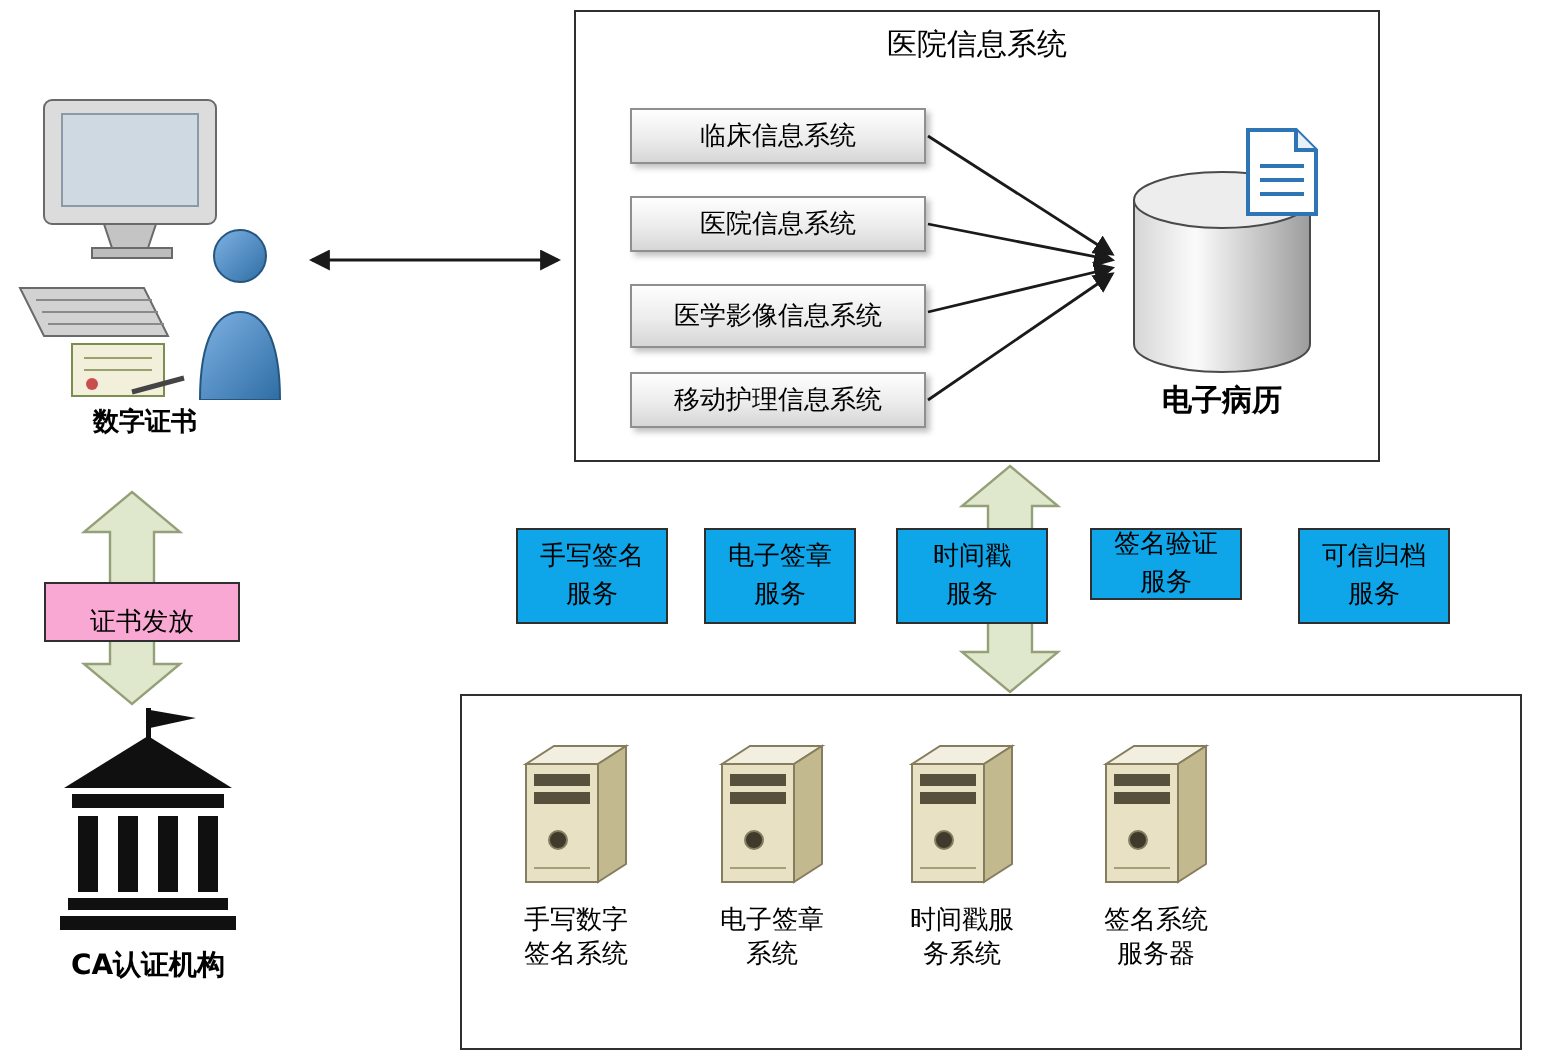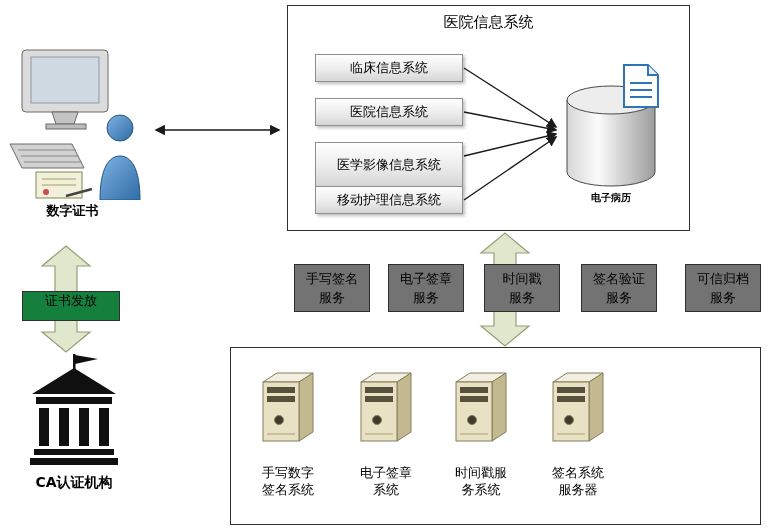--- a/index.html
+++ b/index.html
@@ -15,37 +15,37 @@
 
   .sys-box {
     background:linear-gradient(180deg,#fefefe 0%,#ececec 55%,#d6d6d6 100%);
     border:1px solid #8f8f8f;
     box-shadow:2px 2px 3px rgba(0,0,0,0.25);
     display:flex; align-items:center; justify-content:center;
     font-size:13px; white-space:nowrap;
   }
 
   .svc-box {
-    border:1px solid #2f2f2f; background:#737373;
+    border:1px solid #2f2f2f; background:#0ea5e9;
     display:flex; flex-direction:column; align-items:center; justify-content:center;
-    font-size:13px; line-height:1.5; text-align:left;margin-left:36px;
+    font-size:13px; line-height:1.5; text-align:left;
   }
 
-  .server-cell { display:flex; flex-direction:column; align-items:center;gap:12px; }
+  .server-cell { display:flex; flex-direction:column; align-items:center; }
   .server-cell .caption { margin-top:8px; font-size:13px; line-height:17px; text-align:center; }
 
   .connectors { left:0; top:0; pointer-events:none; }
   .connectors .thin { stroke:#1a1a1a; stroke-width:1.4; fill:none; }
   .connectors .block-arrow { stroke-width:1.2; }
 
   .his-title { font-size:15px; text-align:center; }
-  .emr-label { font-weight:bold; font-size:10px; text-align:center; }
+  .emr-label { font-weight:bold; font-size:15px; text-align:center; }
   .cert-box {
-    border:1px solid #2f2f2f; background:#15803d;
-    display:flex; align-items:flex-start; justify-content:center; font-size:13px;
+    border:1px solid #2f2f2f; background:#f9a8d4;
+    display:flex; align-items:flex-end; justify-content:center; font-size:13px;
   }
 </style>
 </head>
 <body>
 
 <div class="canvas">
 
   <div class="abs outline-box z0" style="left:287px;top:5px;width:403px;height:226px"></div>
   <div class="abs outline-box z0" style="left:230px;top:347px;width:531px;height:178px"></div>
 
@@ -124,21 +124,21 @@
   <div class="abs bold-label z2" style="left:8px;top:474px;width:132px">CA认证机构</div>
 
   <div class="abs sys-box z2" style="left:315px;top:54px;width:148px;height:28px">
     <span>临床信息系统</span>
   </div>
 
   <div class="abs his-title z2" style="left:287px;top:13px;width:403px">医院信息系统</div>
   <div class="abs sys-box z2" style="left:315px;top:98px;width:148px;height:28px">
     <span>医院信息系统</span>
   </div>
-  <div class="abs sys-box z2" style="left:315px;top:142px;width:148px;height:45px">
+  <div class="abs sys-box z2" style="left:315px;top:142px;width:148px;height:32px">
     <span>医学影像信息系统</span>
   </div>
   <div class="abs sys-box z2" style="left:315px;top:186px;width:148px;height:28px">
     <span>移动护理信息系统</span>
   </div>
 
   <div class="abs z2" style="left:565px;top:84px;width:92px;height:104px">
     <svg width="92" height="104" viewBox="0 0 92 104">
       <defs>
         <linearGradient id="cyl" x1="0" y1="0" x2="1" y2="0">
@@ -173,21 +173,21 @@
     <span>服务</span>
   </div>
   <div class="abs svc-box z2" style="left:352px;top:264px;width:76px;height:48px">
     <span>电子签章</span>
     <span>服务</span>
   </div>
   <div class="abs svc-box z2" style="left:448px;top:264px;width:76px;height:48px">
     <span>时间戳</span>
     <span>服务</span>
   </div>
-  <div class="abs svc-box z2" style="left:545px;top:264px;width:76px;height:48px">
+  <div class="abs svc-box z2" style="left:545px;top:264px;width:76px;height:36px">
     <span>签名验证</span>
     <span>服务</span>
   </div>
   <div class="abs svc-box z2" style="left:649px;top:264px;width:76px;height:48px">
     <span>可信归档</span>
     <span>服务</span>
   </div>
 
   <div class="abs server-cell z2" style="left:240px;top:368px;width:96px">
     <svg width="54" height="76" viewBox="0 0 54 76">

